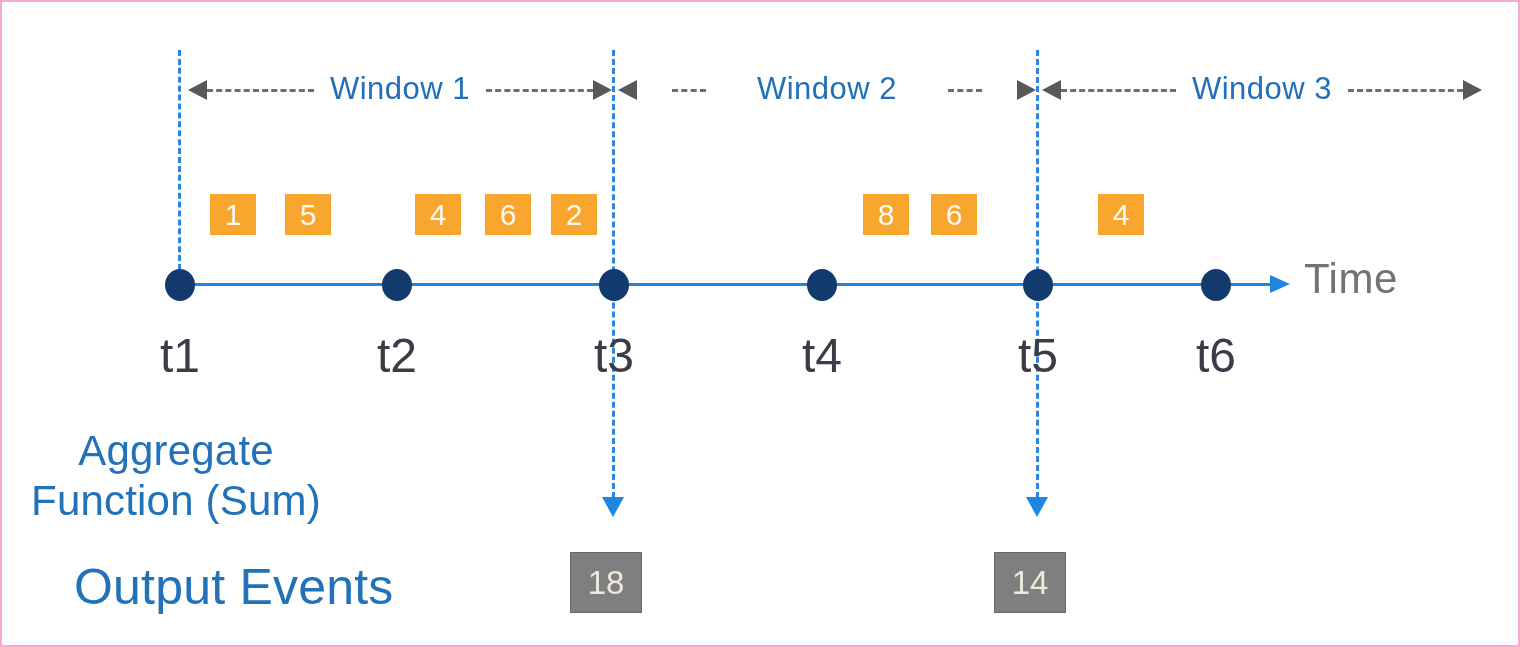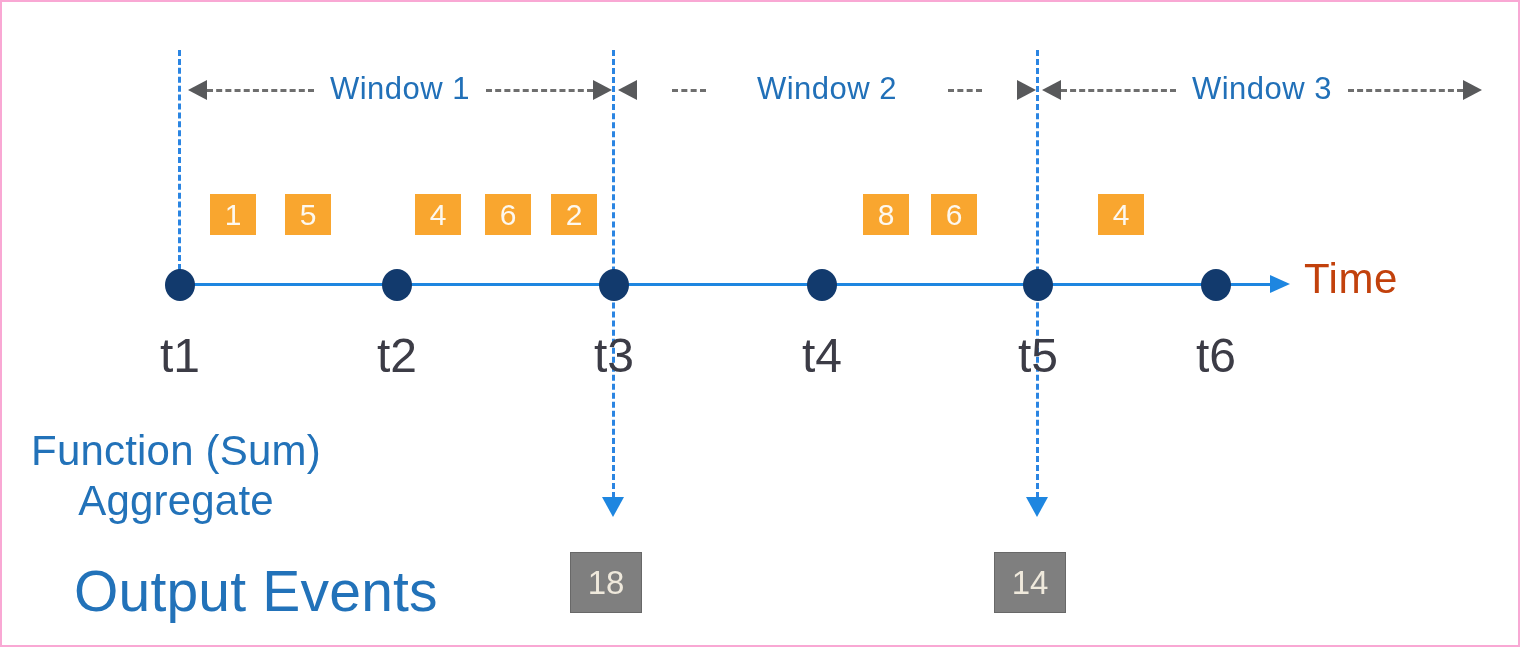--- a/index.html
+++ b/index.html
@@ -87,21 +87,21 @@
     left: 1268px; top: 273px;
     width: 0; height: 0;
     border-top: 9px solid transparent;
     border-bottom: 9px solid transparent;
     border-left: 20px solid #1e86e0;
   }
   .time-label {
     position: absolute;
     left: 1302px; top: 254px;
     font-size: 42px;
-    color: #c2410c;
+    color: #737373;
     letter-spacing: 0.5px;
     line-height: 1.1;
   }
   .dot {
     position: absolute;
     top: 267px;
     width: 30px; height: 32px;
     border-radius: 50%;
     background: #123a6d;
   }
@@ -145,21 +145,21 @@
     width: 300px;
     text-align: center;
     font-size: 42px;
     color: #2272b9;
     line-height: 1.18;
     letter-spacing: 0.2px;
   }
   .output-events-label {
     position: absolute;
     left: 72px; top: 558px;
-    font-size: 57px;
+    font-size: 50px;
     color: #2272b9;
     letter-spacing: 0.2px;
     line-height: 1.1;
     white-space: nowrap;
   }
 </style>
 </head>
 <body>
 
 <div class="canvas">
@@ -219,18 +219,18 @@
   <div class="tick-label" style="left:991px;">t5</div>
   <div class="tick-label" style="left:1169px;">t6</div>
 
   <div class="down-arrowhead" style="left:600px;"></div>
   <div class="down-arrowhead" style="left:1024px;"></div>
 
   <div class="output-box" style="left:568px;">18</div>
   <div class="output-box" style="left:992px;">14</div>
 
   <div class="aggregate-label">
+    <div>Aggregate</div>
     <div>Function (Sum)</div>
-    <div>Aggregate</div>
   </div>
   <div class="output-events-label">Output Events</div>
 
 </div>
 
 </body></html>

